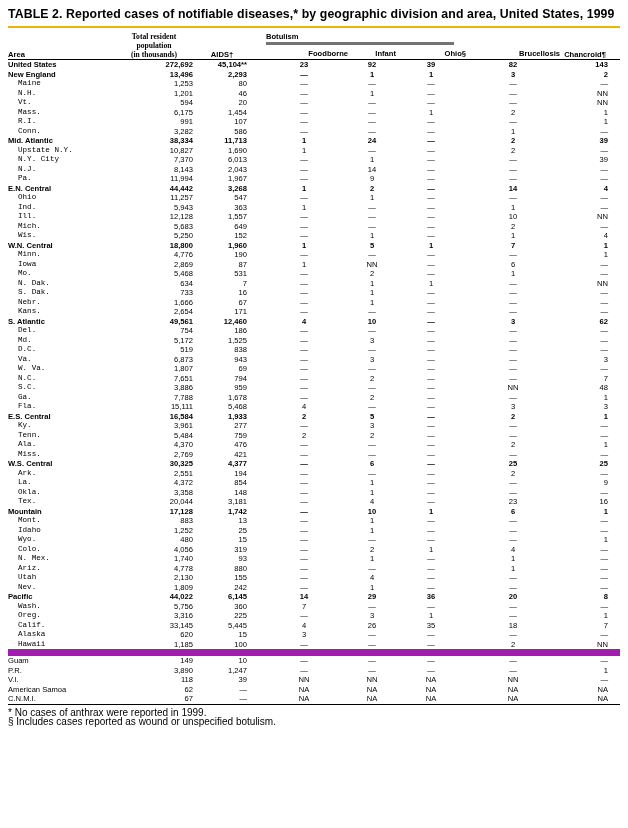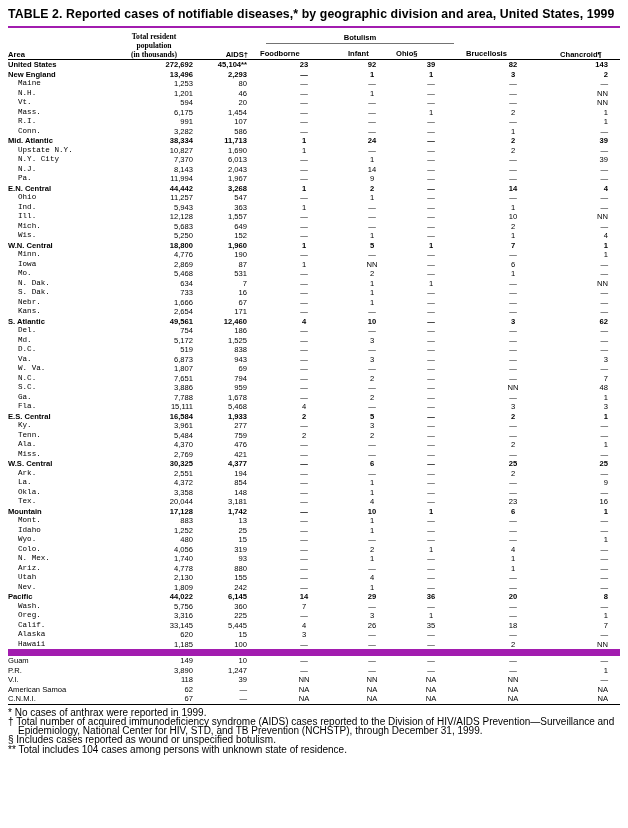--- a/index.html
+++ b/index.html
@@ -1,30 +1,30 @@
 <!DOCTYPE html>
 <html><head>
 <meta charset="utf-8">
 <style>
   * { box-sizing: border-box; margin: 0; padding: 0; }
   html, body { background: #ffffff; }
   body { width: 628px; font-family: "Liberation Sans", "DejaVu Sans", sans-serif; color: #000; }
   .page { width: 628px; height: 828px; padding: 7px 8px 4px 8px; overflow: hidden; }
-  .title { font-size: 12.3px; font-weight: bold; line-height: 15px; letter-spacing: 0.1px; padding-bottom: 4px; border-bottom: 2px solid #a21caf; }
+  .title { font-size: 12.3px; font-weight: bold; line-height: 15px; letter-spacing: 0.1px; padding-bottom: 4px; border-bottom: 2px solid #eab308; }
   table { width: 612px; border-collapse: collapse; table-layout: fixed; margin-top: 2px; border-bottom: 1px solid #000; }
   th, td { font-size: 7.6px; padding: 0; white-space: nowrap; overflow: visible; }
   thead th { font-weight: bold; vertical-align: bottom; line-height: 9px; padding-top: 2px; }
   .hb { border-bottom: 1px solid #000; }
   .th-area { text-align: left; }
   .th-pop { text-align: center; font-family: Liberation Serif, serif; }
-  .th-aids { text-align: right; padding-right: 12px; }
+  .th-aids { padding-right: 12px; }
   .th-bot { padding: 0 12px 0 6px; }
-  .th-bot .rule { border-bottom: 1px solid #737373; text-align: center; padding-bottom: 1px; }
-  .th-food, .th-infant, .th-other, .th-bruc { text-align: left; padding-bottom: 1px; }
-  .th-chanc { text-align: left; padding-right: 10px; }
+  .th-bot .rule { border-bottom: 3px solid #737373; text-align: left; padding-bottom: 1px; }
+  .th-food, .th-infant, .th-other, .th-bruc { text-align: right; padding-bottom: 1px; }
+  .th-chanc { text-align: center; padding-right: 10px; }
   tbody td { line-height: 9.5px; height: 9.5px; vertical-align: middle; }
   .c-area { text-align: left; }
   .c-pop { text-align: right; padding-right: 3px; }
   .c-aids { text-align: right; padding-right: 13px; }
   .c-food, .c-infant, .c-other, .c-bruc { text-align: center; }
   .c-chanc { text-align: right; padding-right: 12px; }
   tr.row-total td, tr.row-division td { font-weight: bold; }
   tr.row-state .c-area { padding-left: 10px; font-family: Liberation Mono, monospace; }
   tr.sep-top td { border-top: 7px solid #a21caf; }
   .footnotes { margin-top: 3px; font-size: 10px; line-height: 9.3px; }
@@ -738,18 +738,16 @@
           <td class="c-infant">NA</td>
           <td class="c-other">NA</td>
           <td class="c-bruc">NA</td>
           <td class="c-chanc">NA</td>
         </tr>
       </tbody>
   </table>
 
   <div class="footnotes" id="footnotes">
       <div class="fn">* No cases of anthrax were reported in 1999.</div>
-      <div class="fn">† Total number of acquired immunodeficiency syndrome (AIDS) cases reported to the Division of HIV/AIDS Prevention—Surveillance and Epidemiology, National Center for HIV, STD, and TB Prevention (NCHSTP), through December 31, 1999.</div>
       <div class="fn">§ Includes cases reported as wound or unspecified botulism.</div>
-      <div class="fn">** Total includes 104 cases among persons with unknown state of residence.</div>
     </div>
 
 </div>
 
 </body></html>

